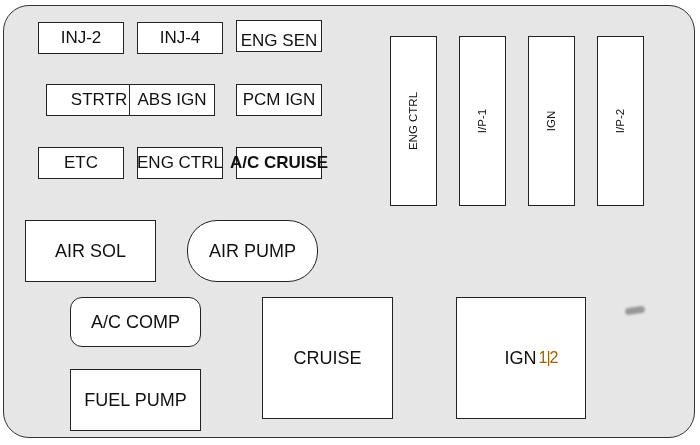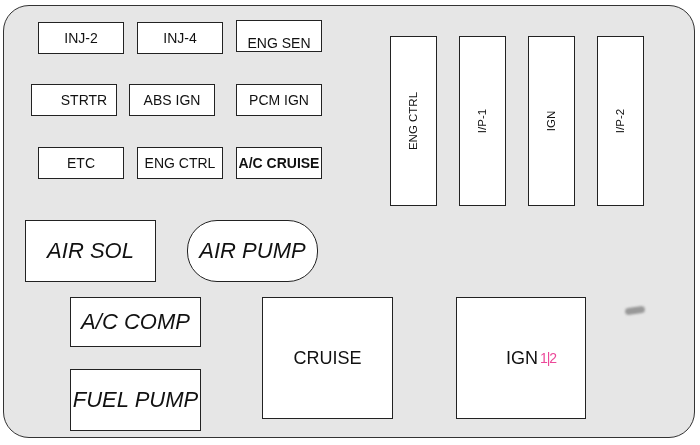--- a/index.html
+++ b/index.html
@@ -2,45 +2,45 @@
 <html><head>
 <meta charset="utf-8">
 <style>
   html, body { margin:0; padding:0; background:#ffffff; }
   body { width:700px; height:445px; position:relative; overflow:hidden;
          font-family:"Liberation Sans", sans-serif; color:#111; }
   .frame { position:absolute; left:3px; top:5px; width:692px; height:433px;
            background:#e6e6e6; border:1.5px solid #333; border-radius:26px; box-sizing:border-box; }
   .fuse { position:absolute; background:#fff; border:1.5px solid #222; box-sizing:border-box;
           display:flex; align-items:center; justify-content:center; text-align:center; white-space:nowrap; }
-  .small { width:86px; height:32px; font-size:14px; }
+  .small { width:86px; height:32px; font-size:17px; }
   .tall { width:47px; height:170px; }
   .tall span { display:inline-block; transform:rotate(-90deg); font-size:11.5px; white-space:nowrap; }
-  .med { font-size:22px;font-style:italic; }
+  .med { font-size:18px; }
   .big { font-size:18px; }
-  .smudge { color:#ec4899; font-size:14px; filter:blur(0.6px); margin-left:2px; letter-spacing:-1px; }
+  .smudge { color:#a16207; font-size:16px; filter:blur(0.6px); margin-left:2px; letter-spacing:-1px; }
   .mark { position:absolute; left:625px; top:307px; width:20px; height:7px; background:#999;
           border-radius:4px; filter:blur(1px); transform:rotate(-8deg); }
 </style>
 </head>
 <body>
 
 <div class="frame"></div>
 
 <div class="fuse small" style="left:38px;top:22px;">
     <span>INJ-2</span>
   </div>
 <div class="fuse small" style="left:137px;top:22px;">
     <span>INJ-4</span>
   </div>
 <div class="fuse small" style="left:236px;top:20px;align-items:flex-end;">
     <span>ENG SEN</span>
   </div>
 
-<div class="fuse small" style="left:31px;top:84px;padding-left:20px;">
+<div class="fuse small" style="left:46px;top:84px;padding-left:20px;">
     <span>STRTR</span>
   </div>
 <div class="fuse small" style="left:129px;top:84px;">
     <span>ABS IGN</span>
   </div>
 <div class="fuse small" style="left:236px;top:84px;">
     <span>PCM IGN</span>
   </div>
 
 <div class="fuse small" style="left:38px;top:147px;">
@@ -65,21 +65,21 @@
 <div class="fuse tall" style="left:597px;top:36px;">
     <span>I/P-2</span>
   </div>
 
 <div class="fuse med" style="left:25px;top:220px;width:131px;height:62px;">
     <span>AIR SOL</span>
   </div>
 <div class="fuse med" style="left:187px;top:220px;width:131px;height:62px;border-radius:30px;">
     <span>AIR PUMP</span>
   </div>
-<div class="fuse med" style="left:70px;top:297px;width:131px;height:50px;">
+<div class="fuse med" style="left:70px;top:297px;width:131px;height:50px;border-radius:12px;">
     <span>A/C COMP</span>
   </div>
 <div class="fuse med" style="left:70px;top:369px;width:131px;height:62px;">
     <span>FUEL PUMP</span>
   </div>
 <div class="fuse big" style="left:262px;top:297px;width:131px;height:122px;">
     <span>CRUISE</span>
   </div>
 <div class="fuse big" style="left:456px;top:297px;width:130px;height:122px;padding-left:20px;">
     <span>IGN</span>

